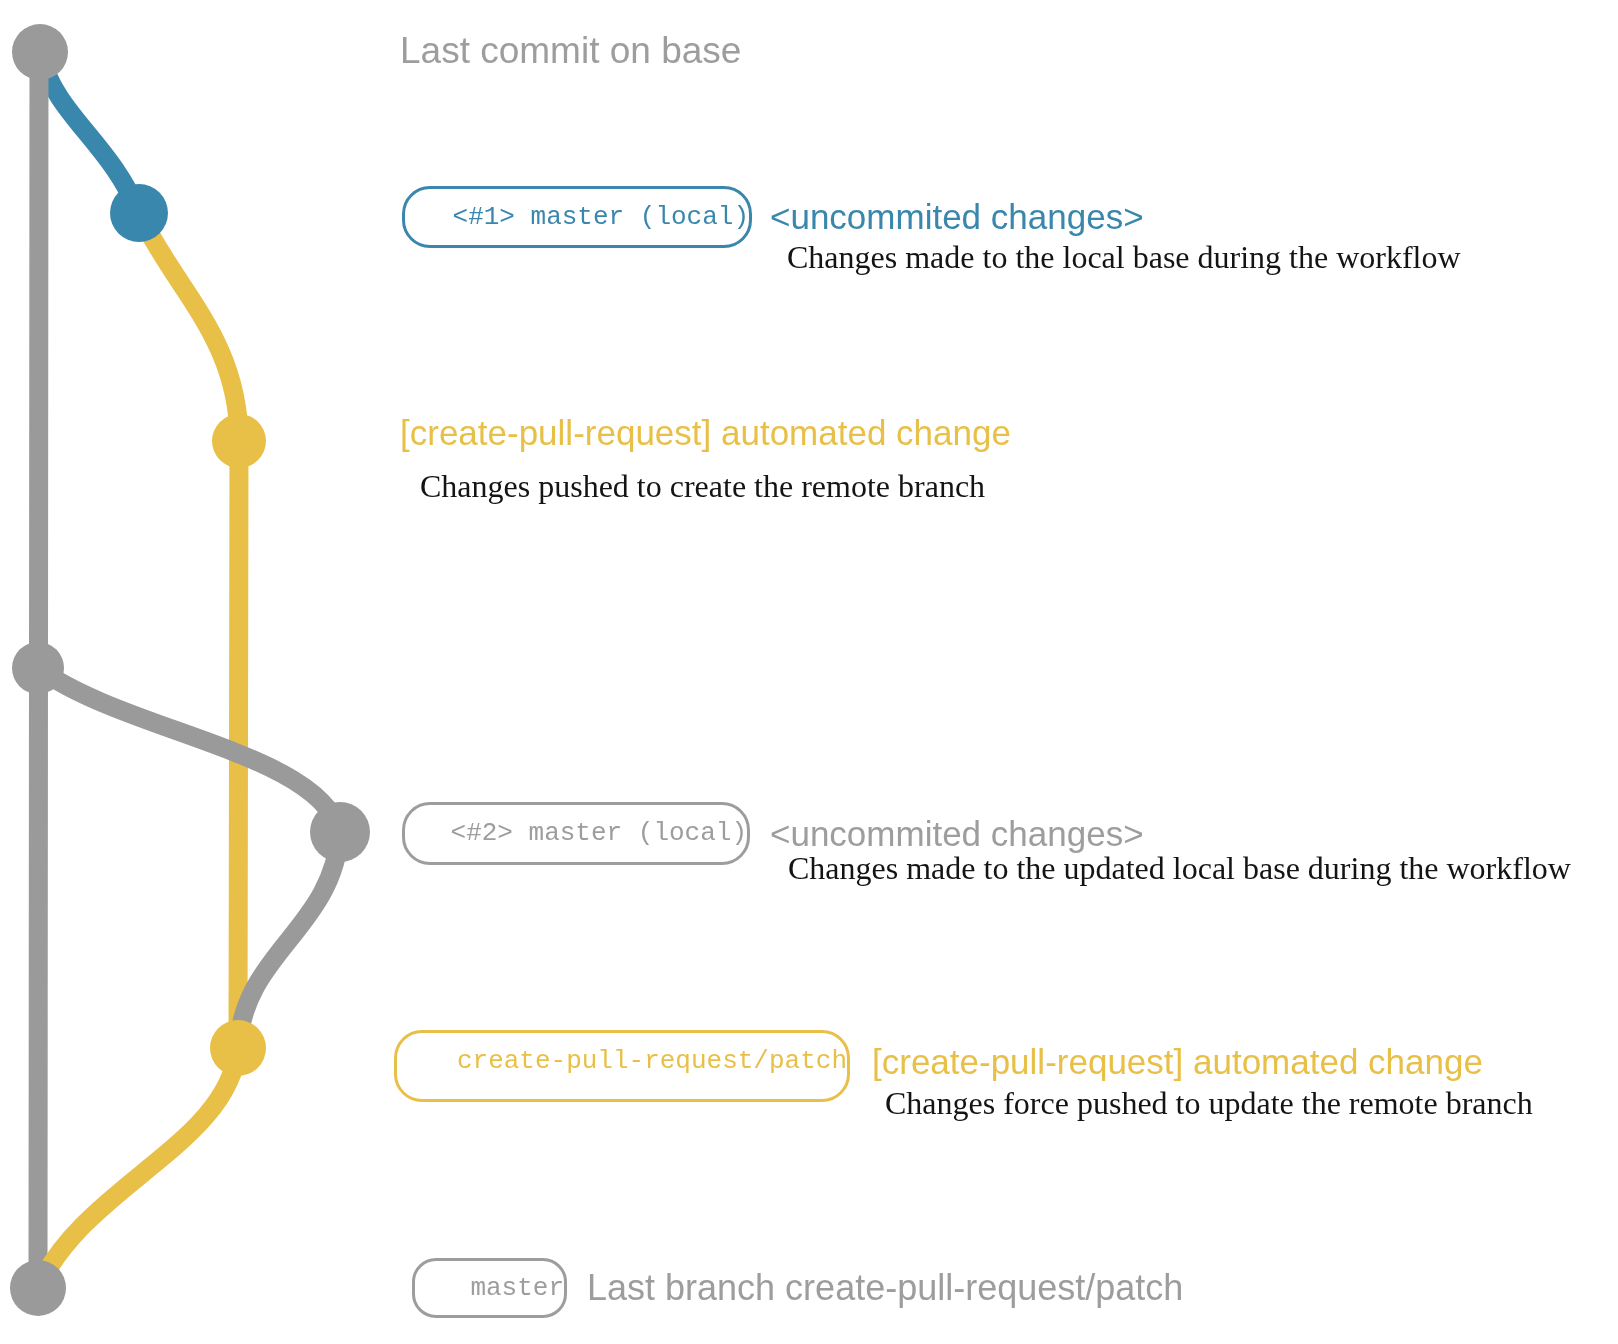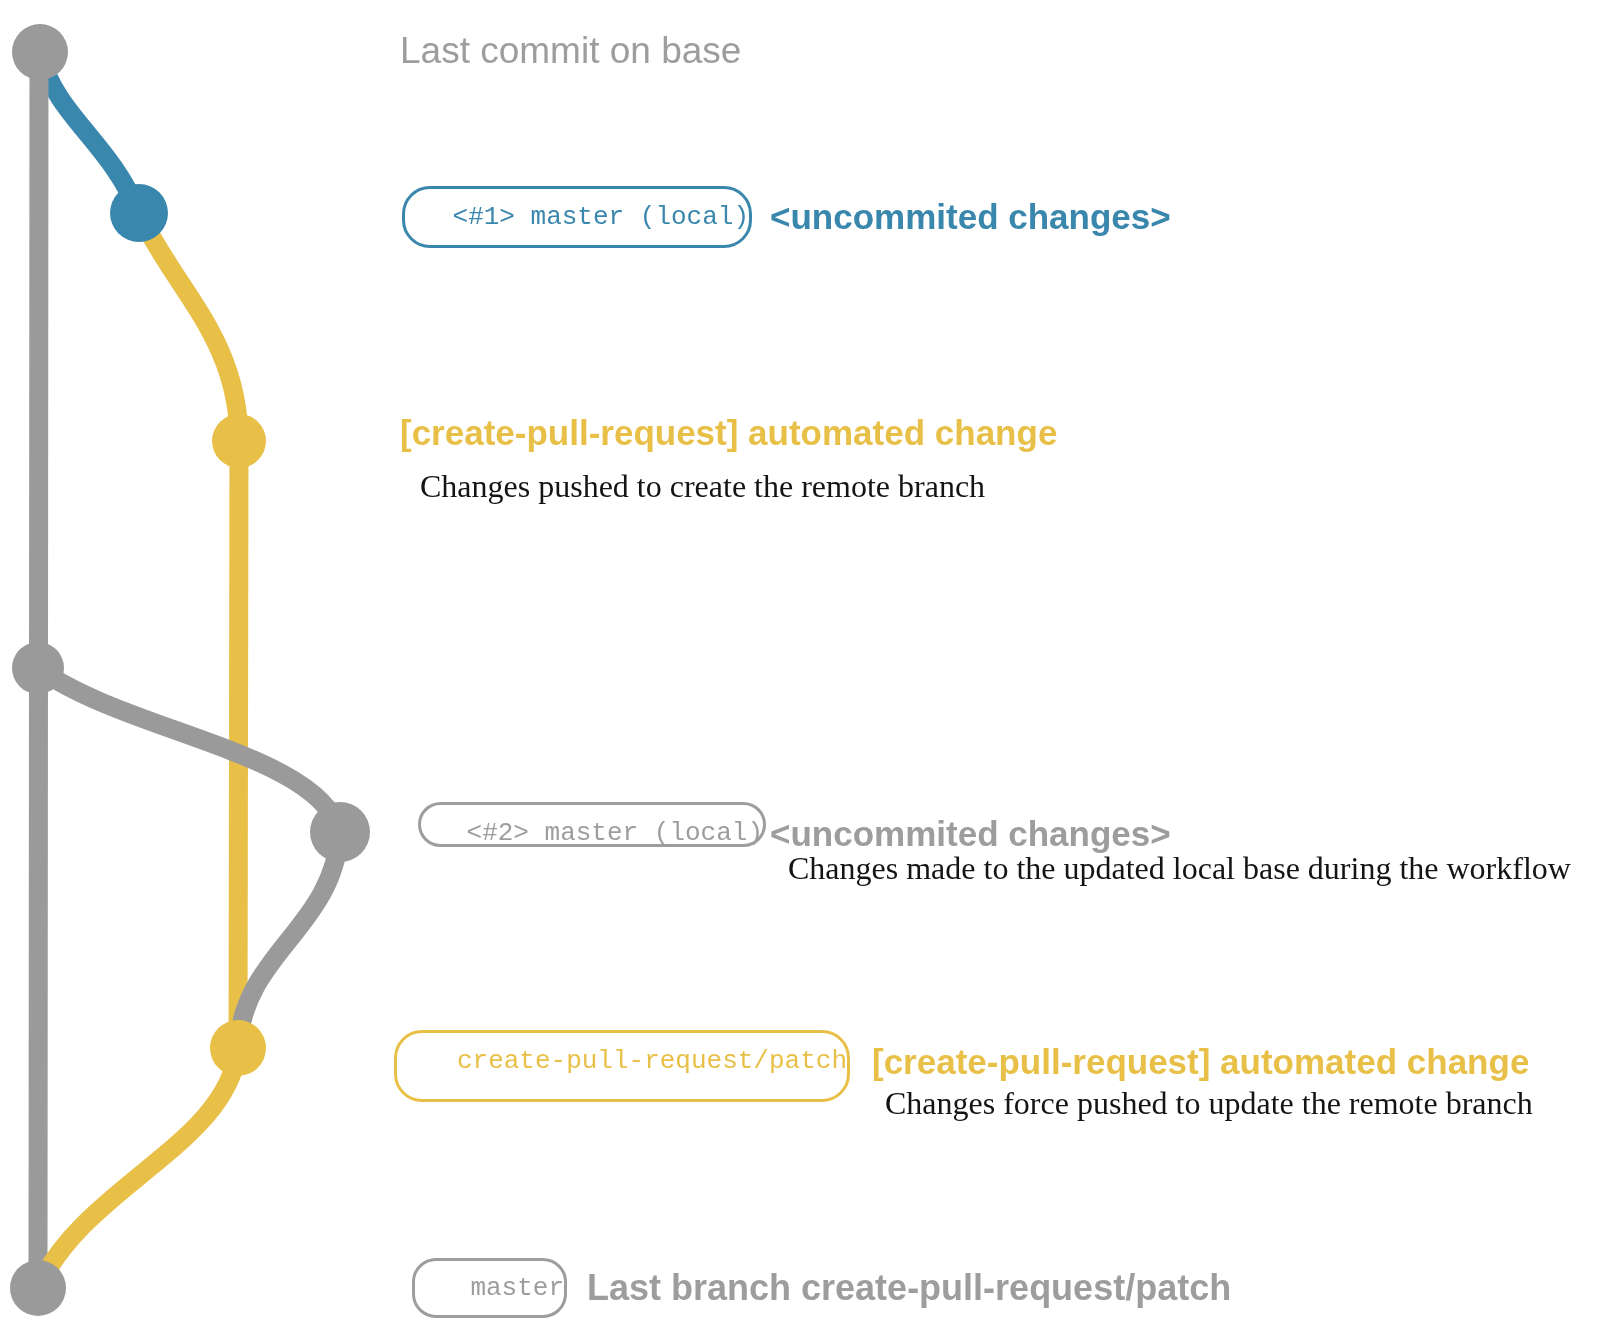--- a/index.html
+++ b/index.html
@@ -20,21 +20,21 @@
     border:3px solid var(--grayText,#9d9d9d);
     border-radius:28px;
     text-align:right;
     font-size:26px;
     white-space:nowrap;
     color:var(--grayText,#9d9d9d);
     font-family:Liberation Mono, monospace;
   }
   .badge.blue{border-color:var(--blue,#3a87ad);color:var(--blue,#3a87ad);}
   .badge.yellow{border-color:var(--yellow,#e8c047);color:var(--yellow,#e8c047);}
-  .title{font-size:35px;font-weight:bold;}
+  .title{font-size:35px;}
   .title.blue{color:var(--blue,#3a87ad);}
   .title.gray{color:var(--grayText,#9d9d9d);}
   .title.yellow{color:var(--yellow,#e8c047);}
   .desc{
     font-family:"Liberation Serif",serif;
     font-size:32px;
     color:var(--ink,#141414);
   }
 </style>
 </head>
@@ -62,26 +62,27 @@
     <circle cx="38" cy="668" r="26" style="fill:var(--gray,#9a9a9a)"></circle>
     <circle cx="340" cy="832" r="30" style="fill:var(--gray,#9a9a9a)"></circle>
     <circle cx="238" cy="1048" r="28" style="fill:var(--yellow,#e8c047)"></circle>
     <circle cx="38" cy="1288" r="28" style="fill:var(--gray,#9a9a9a)"></circle>
   </svg>
 
   <div class="ann heading" style="left:400px;top:32px">Last commit on base</div>
 
   <div class="badge blue ann" style="left:402px;top:186px;width:350px;height:62px;line-height:56px">&lt;#1&gt; master (local)</div>
   <div class="ann title blue" style="left:770px;top:186px;height:62px;line-height:62px">&lt;uncommited changes&gt;</div>
+  <div class="ann desc" style="left:787px;top:241px">Changes made to the local base during the workflow</div>
 
   <div class="ann title yellow" style="left:400px;top:415px">[create-pull-request] automated change</div>
   <div class="ann desc" style="left:420px;top:470px">Changes pushed to create the remote branch</div>
 
 
-  <div class="badge ann" style="left:418px;top:802px;width:348px;height:45px;line-height:57px">&lt;#2&gt; master (local)</div>
+  <div class="badge ann" style="left:402px;top:802px;width:348px;height:63px;line-height:57px">&lt;#2&gt; master (local)</div>
   <div class="ann title gray" style="left:770px;top:802px;height:63px;line-height:63px">&lt;uncommited changes&gt;</div>
   <div class="ann desc" style="left:788px;top:852px">Changes made to the updated local base during the workflow</div>
 
   <div class="badge yellow ann" style="left:394px;top:1030px;width:456px;height:72px;line-height:57px">create-pull-request/patch</div>
   <div class="ann title yellow" style="left:872px;top:1030px;height:63px;line-height:63px">[create-pull-request] automated change</div>
   <div class="ann desc" style="left:885px;top:1087px">Changes force pushed to update the remote branch</div>
 
   <div class="badge ann" style="left:412px;top:1258px;width:155px;height:60px;line-height:54px;border-radius:24px">master</div>
   <div class="ann title gray" style="left:587px;top:1258px;height:60px;line-height:60px;font-size:36px">Last branch create-pull-request/patch</div>
 

